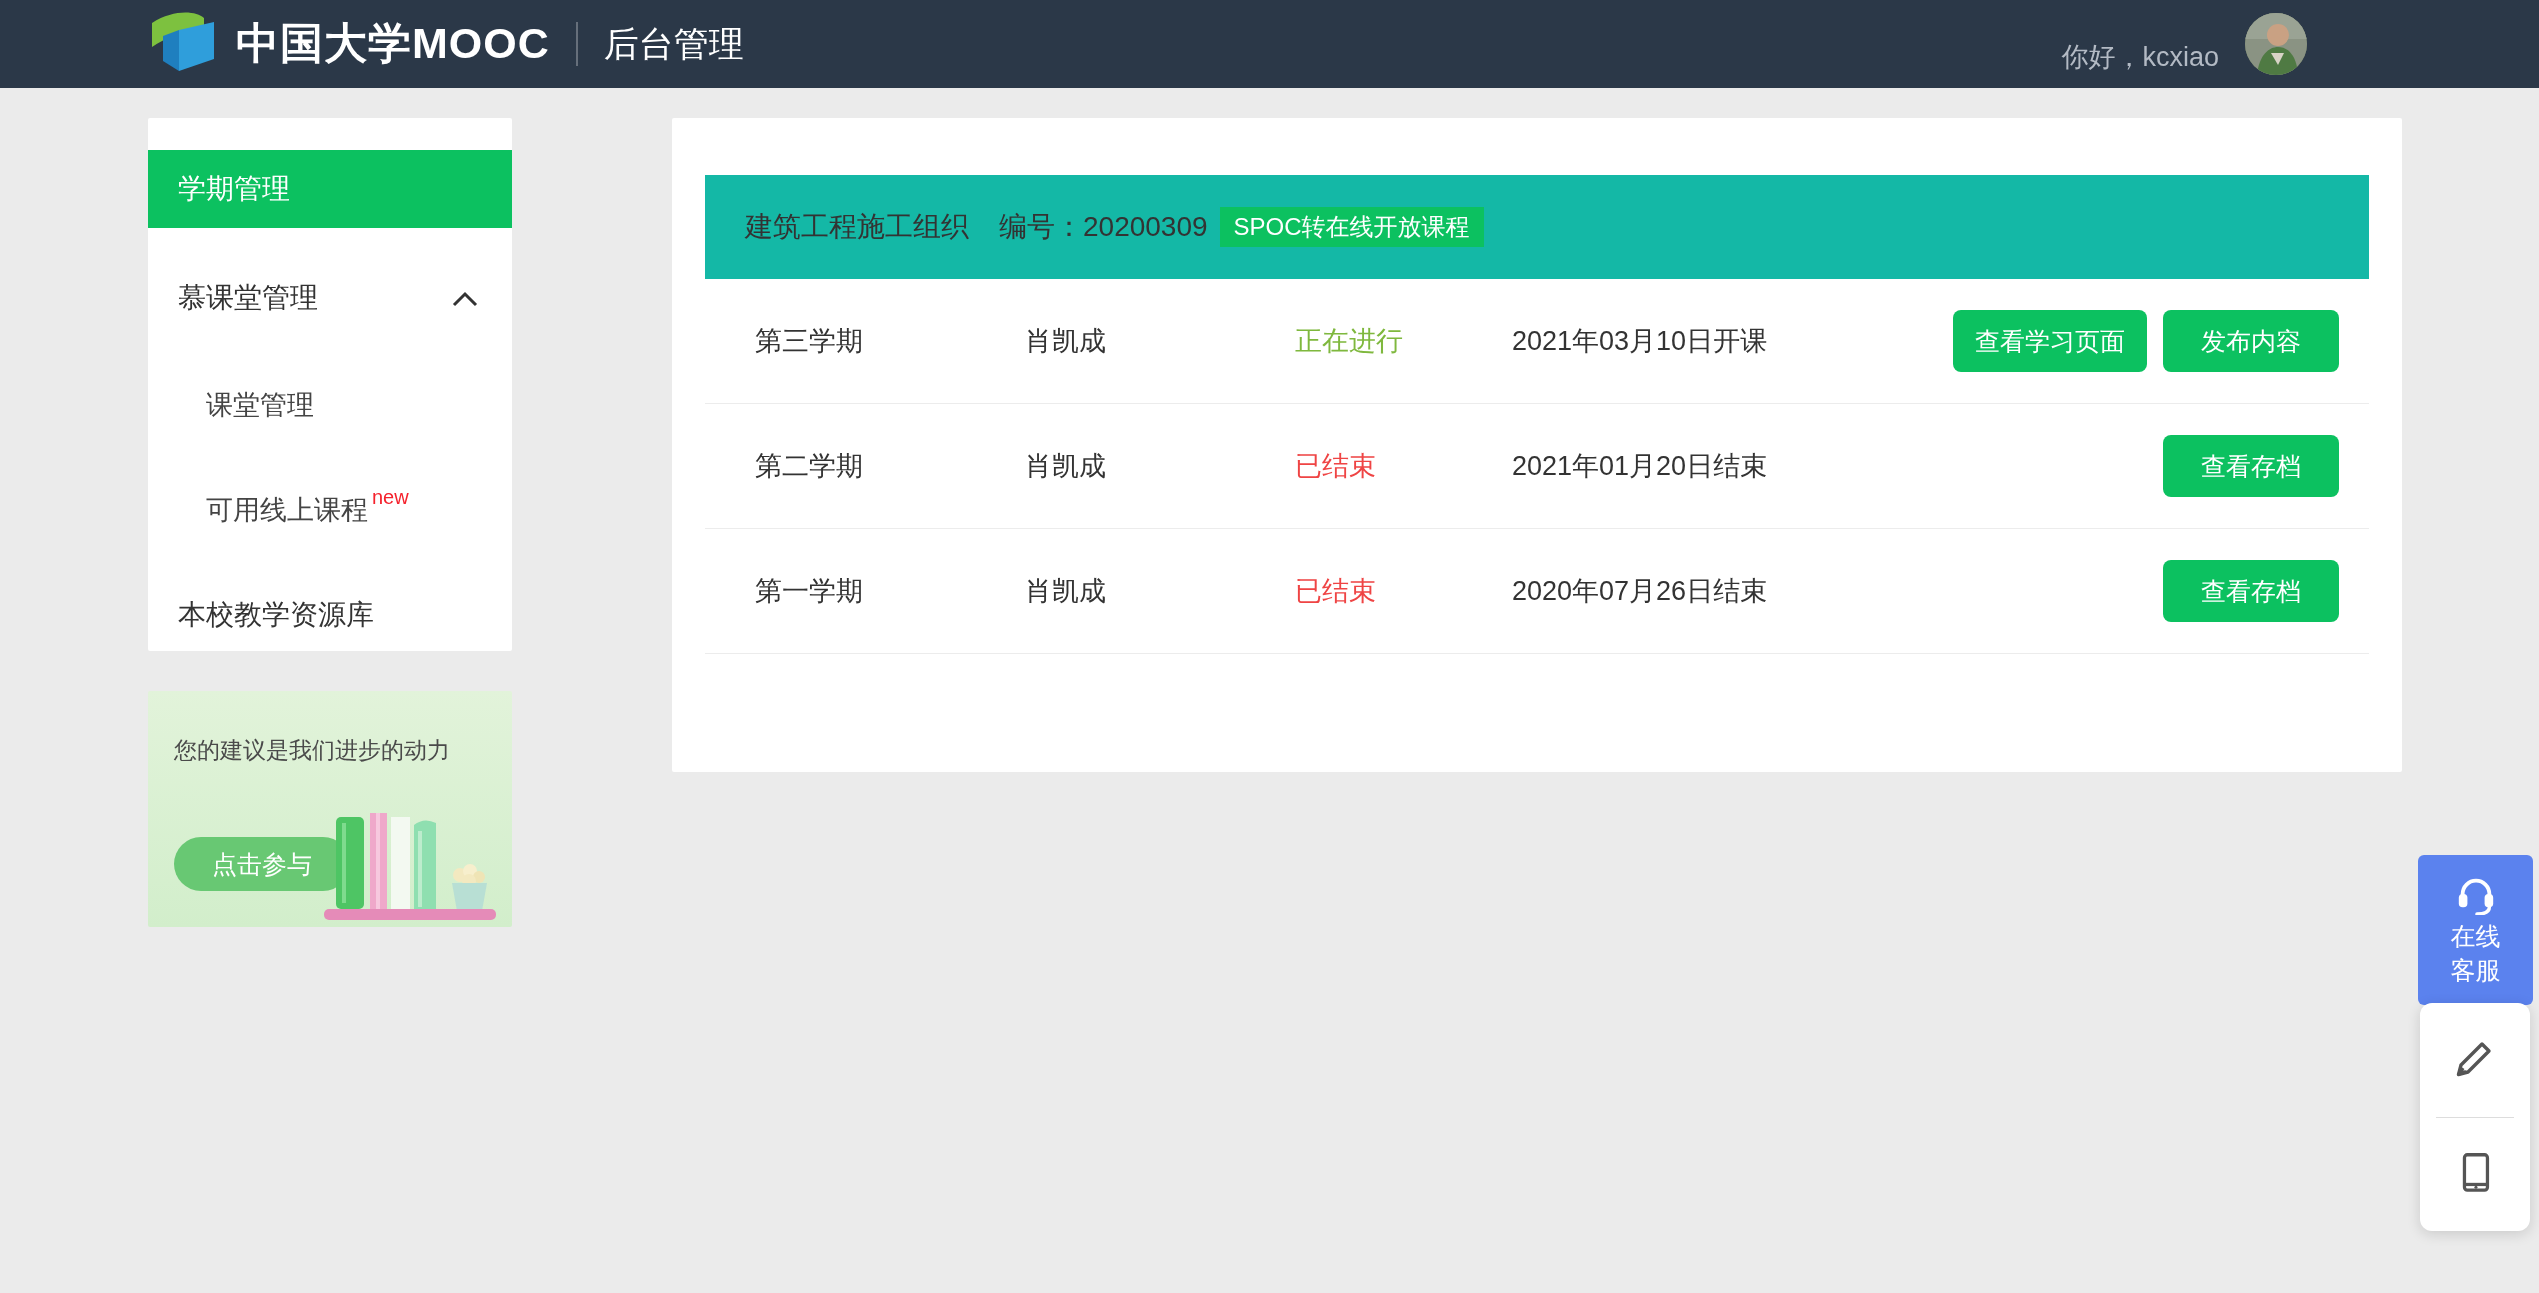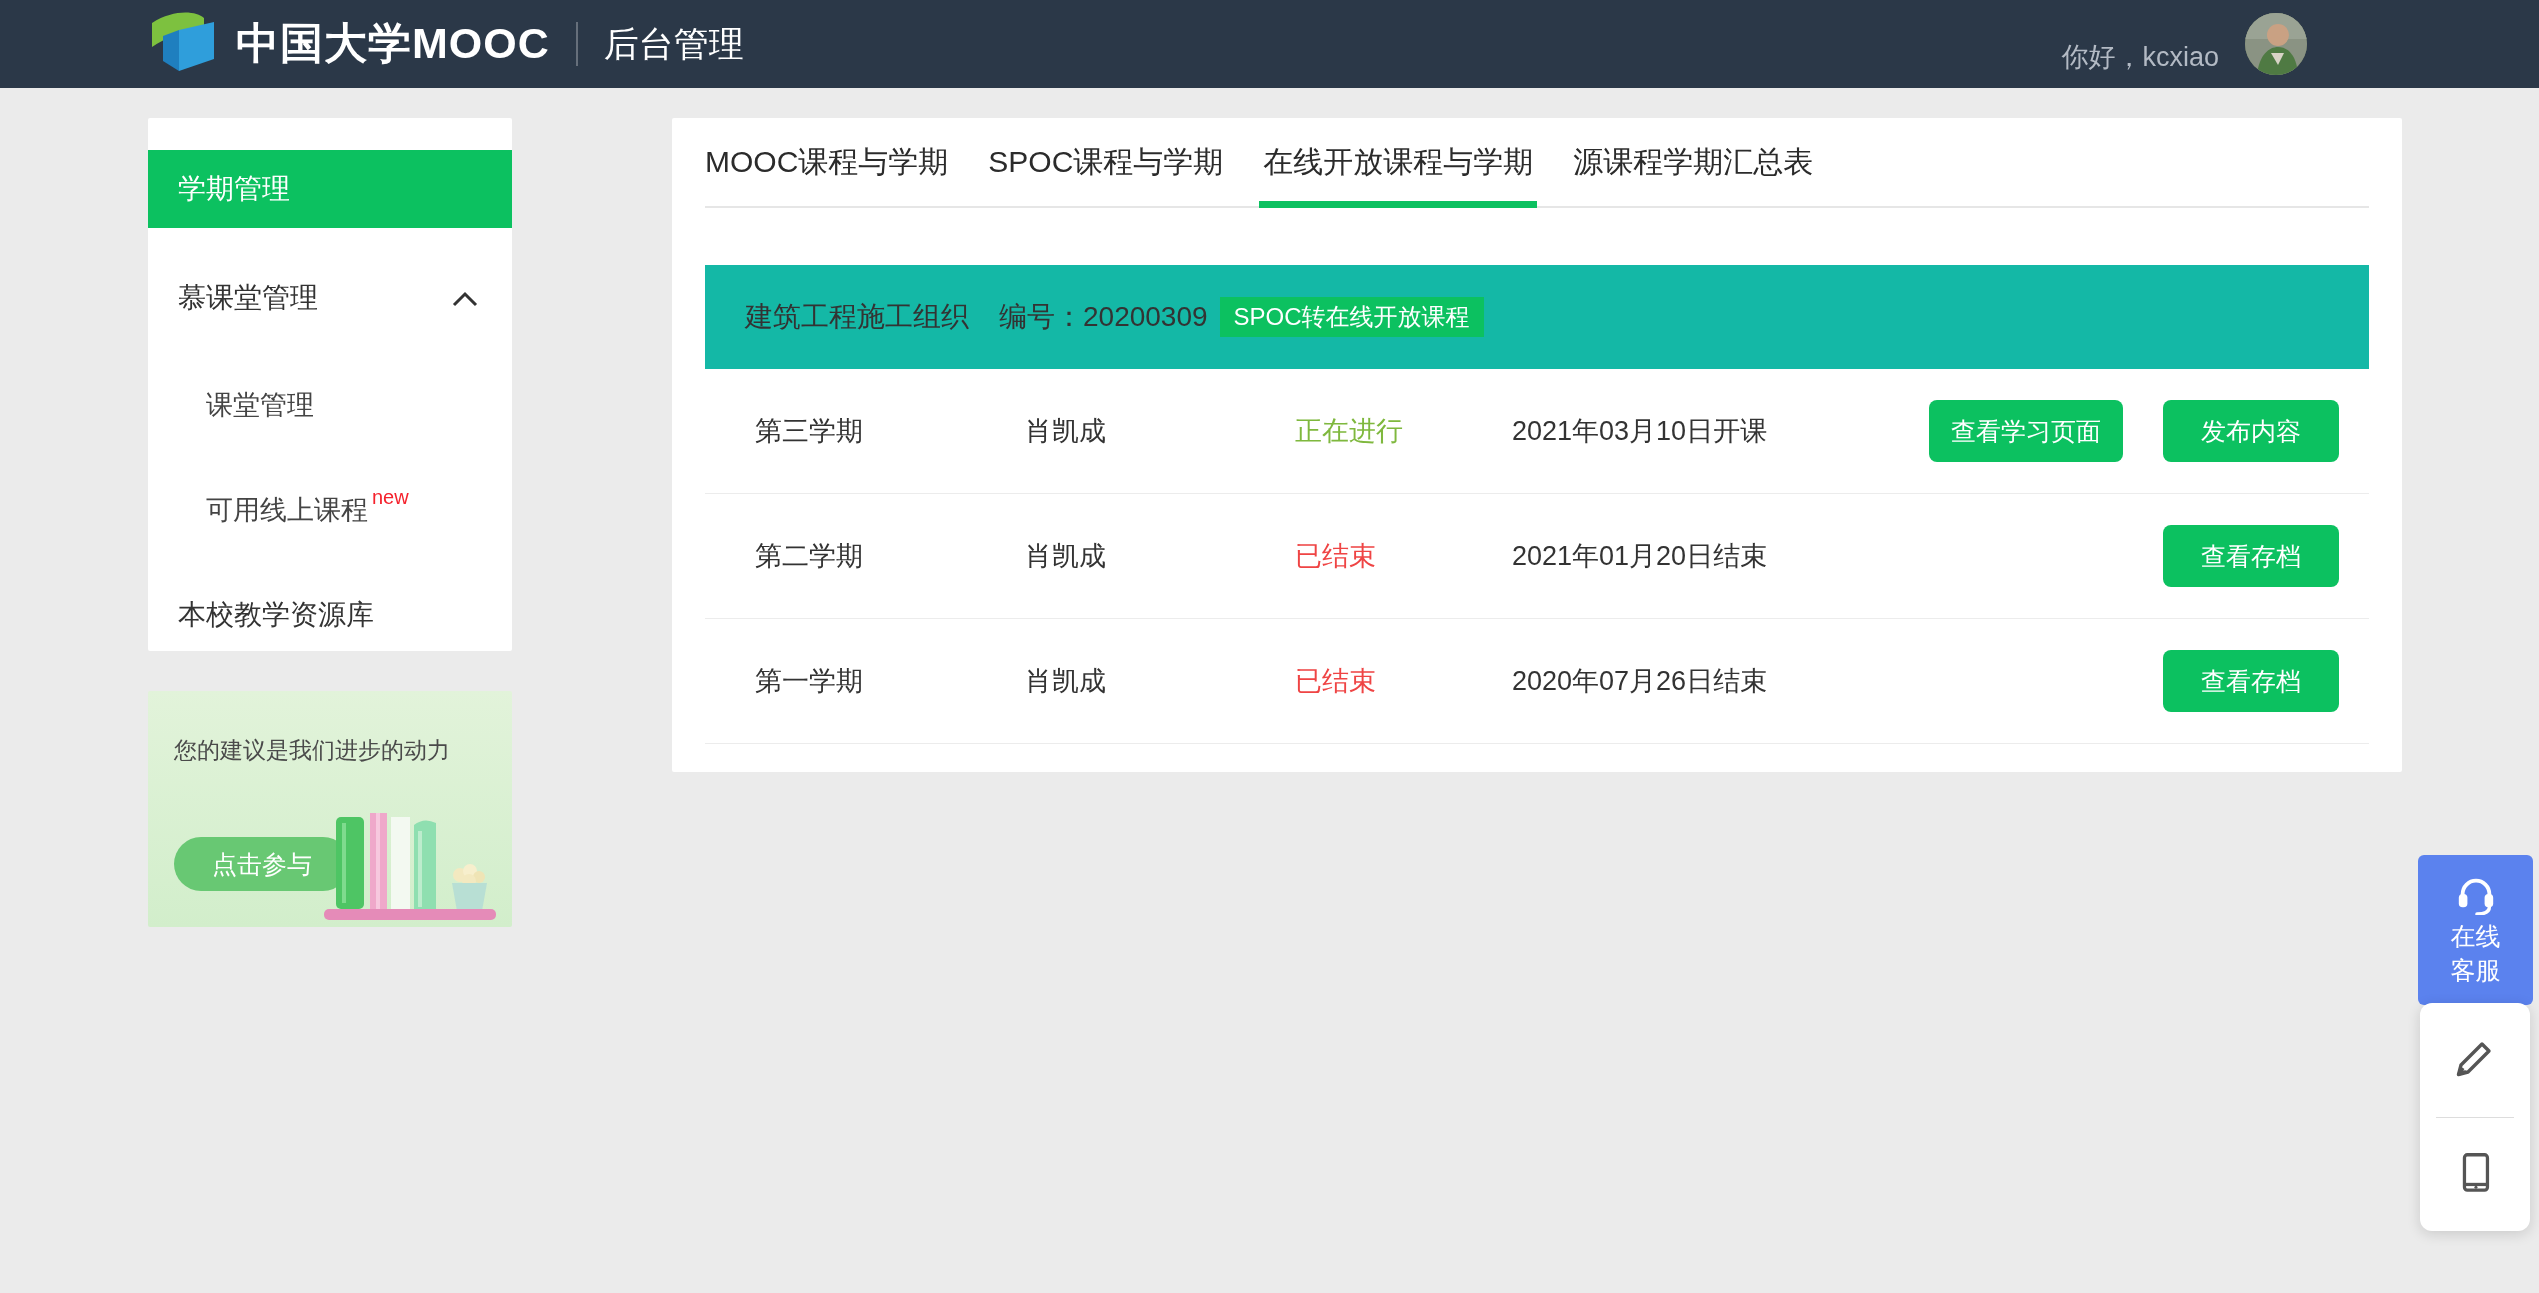--- a/index.html
+++ b/index.html
@@ -94,21 +94,21 @@
     height: 125px; display: flex; align-items: center;
     border-bottom: 1px solid #ececec;
     padding-left: 50px; padding-right: 30px;
   }
   .cell-sem { width: 270px; font-size: 27px; color: #333; }
   .cell-teacher { width: 270px; font-size: 27px; color: #333; }
   .cell-status { width: 217px; font-size: 27px; }
   .status-active { color: #7fb83e; }
   .status-ended { color: #ef4444; }
   .cell-date { flex: 1; font-size: 27px; color: #333; }
-  .row-actions { display: flex; gap: 40px; padding-left: 8px; }
+  .row-actions { display: flex; gap: 16px; padding-left: 8px; }
   .btn-green {
     height: 62px; min-width: 176px; padding: 0 22px;
     background: #0cc160; color: #fff; font-size: 25px;
     border: none; border-radius: 8px; cursor: pointer; font-family: inherit;
   }
 
   
   .support-box {
     position: absolute; left: 2418px; top: 855px; width: 115px; height: 150px;
     background: #5b82ee; border-radius: 6px; color: #fff;
@@ -197,34 +197,20 @@
         <circle cx="155" cy="88" r="6" fill="#efe4b5"></circle>
         <circle cx="145" cy="92" r="7" fill="#f3e9c0"></circle>
         <path d="M128 94 L163 94 L158 122 L133 122 Z" fill="#b8dfd4"></path>
         <rect x="0" y="120" width="172" height="11" rx="5" fill="#e58bb8"></rect>
       </svg>
     </span>
   </div>
 </div>
 
 <div class="main-card">
-  <div class="tabs">
-    <div class="tab">
-      <span>MOOC课程与学期</span>
-    </div>
-    <div class="tab">
-      <span>SPOC课程与学期</span>
-    </div>
-    <div class="tab active">
-      <span>在线开放课程与学期</span>
-    </div>
-    <div class="tab">
-      <span>源课程学期汇总表</span>
-    </div>
-  </div>
 
   <div class="course-bar">
     <span class="course-name">建筑工程施工组织</span>
     <span class="course-code"><span>编号：</span><span>20200309</span></span>
     <span class="course-badge">SPOC转在线开放课程</span>
   </div>
 
   <div class="rows">
     <div class="sem-row">
       <span class="cell-sem">第三学期</span>

